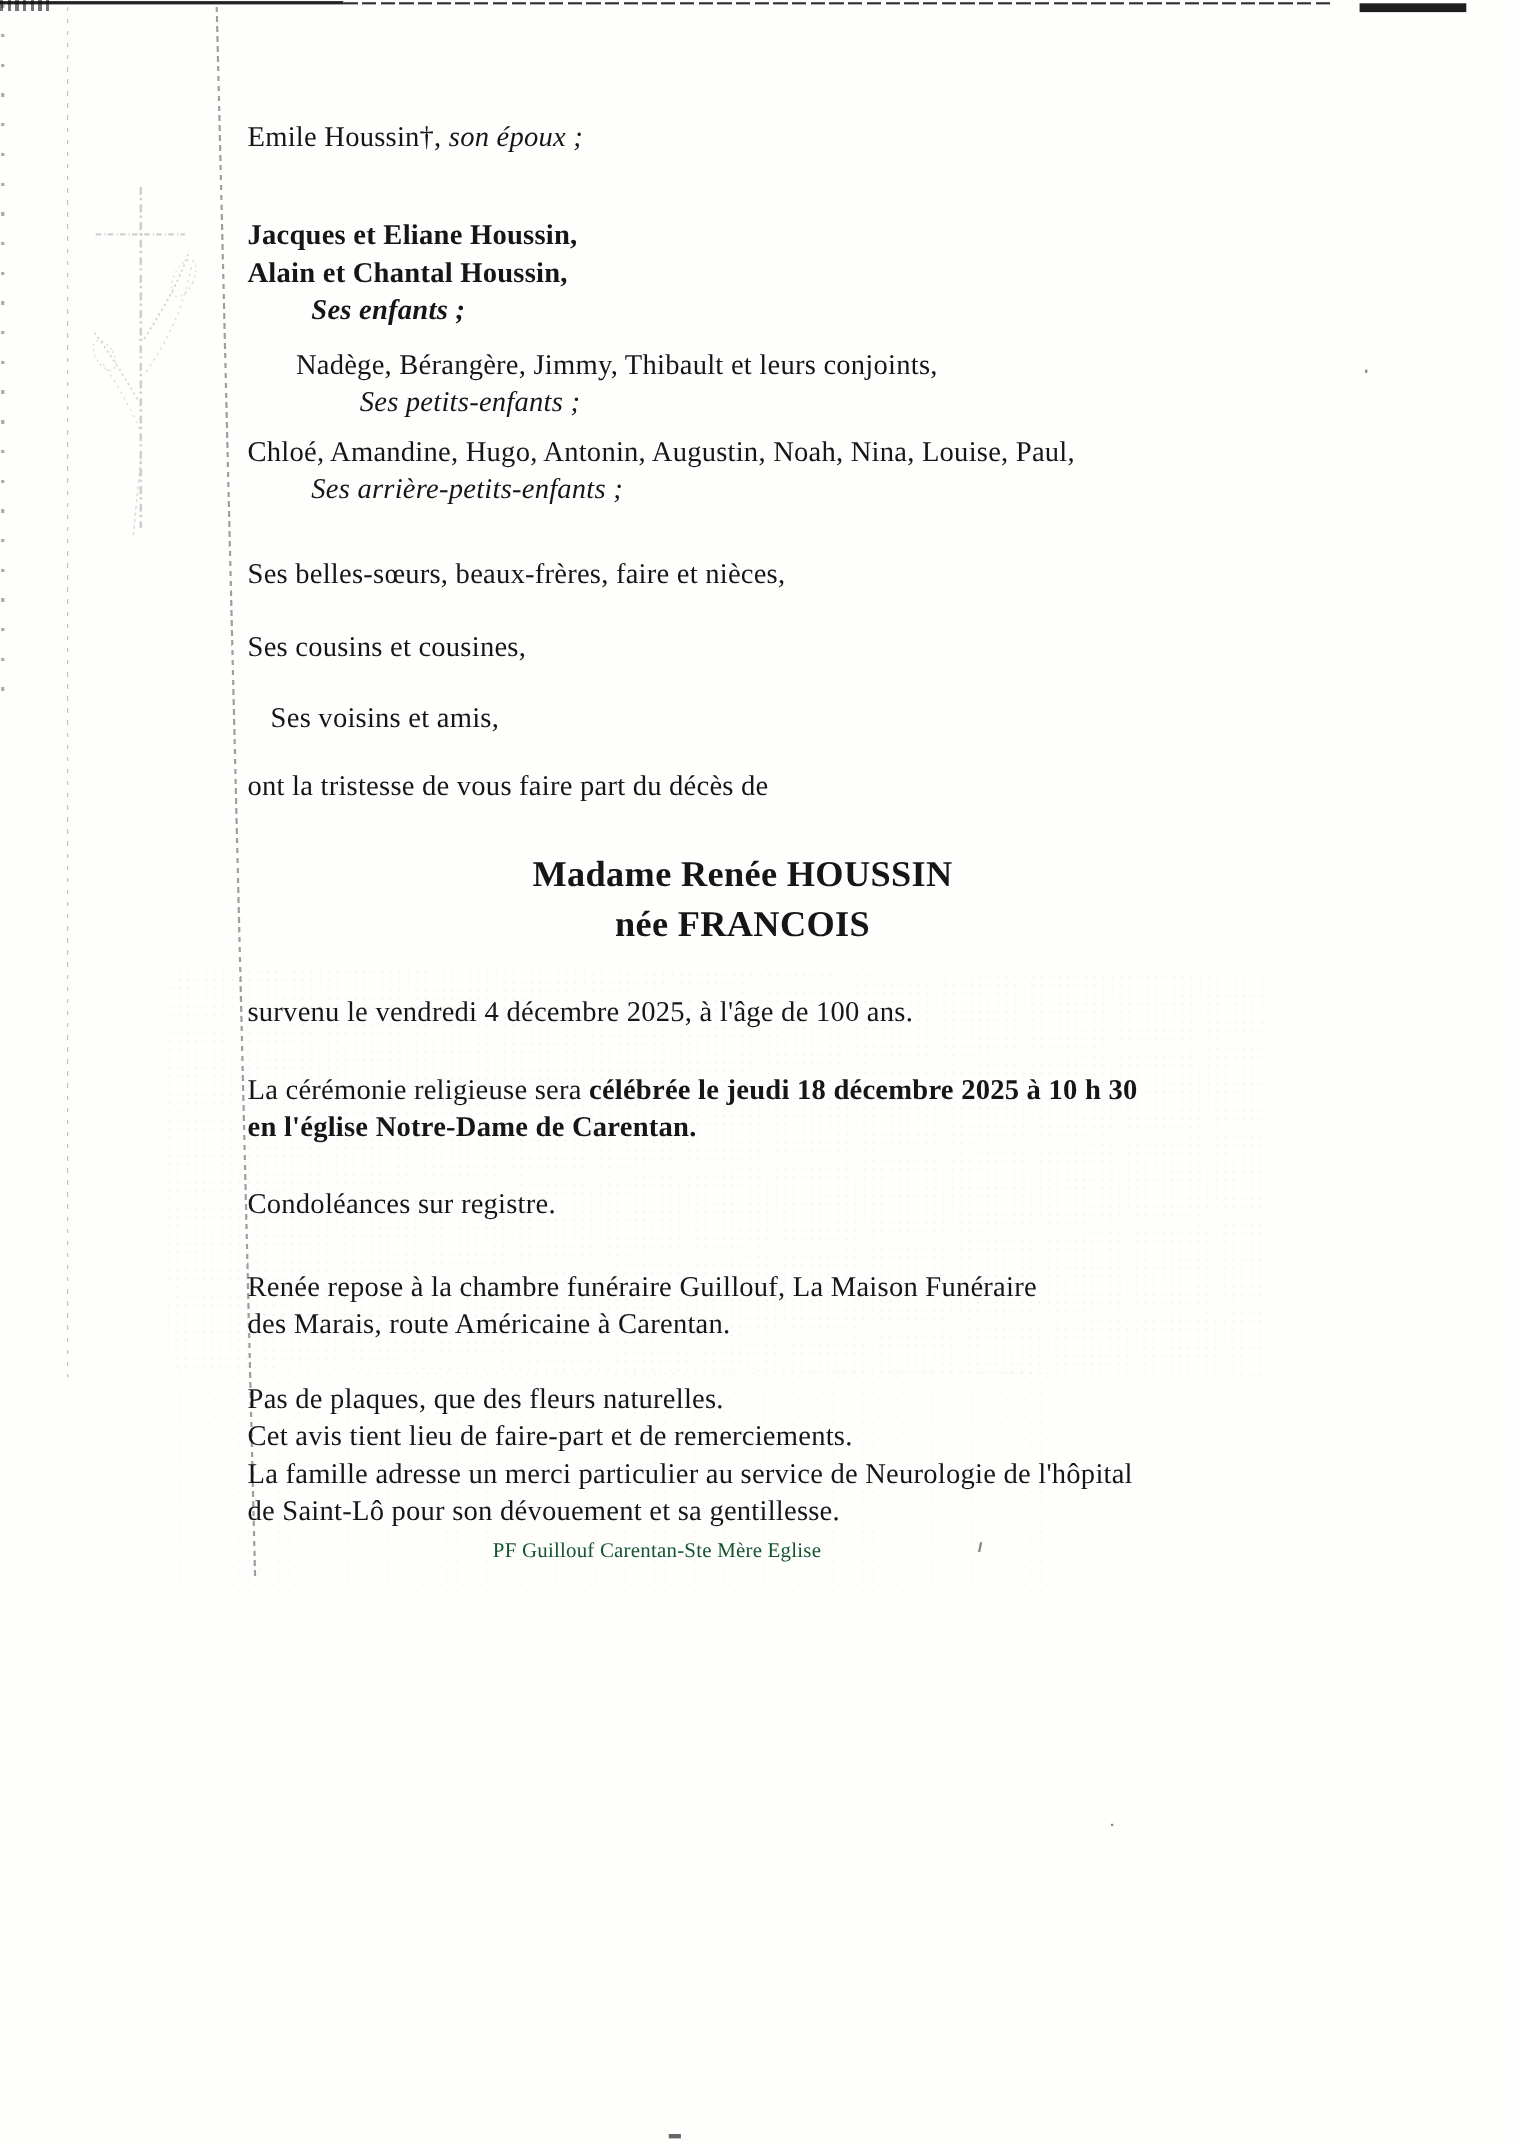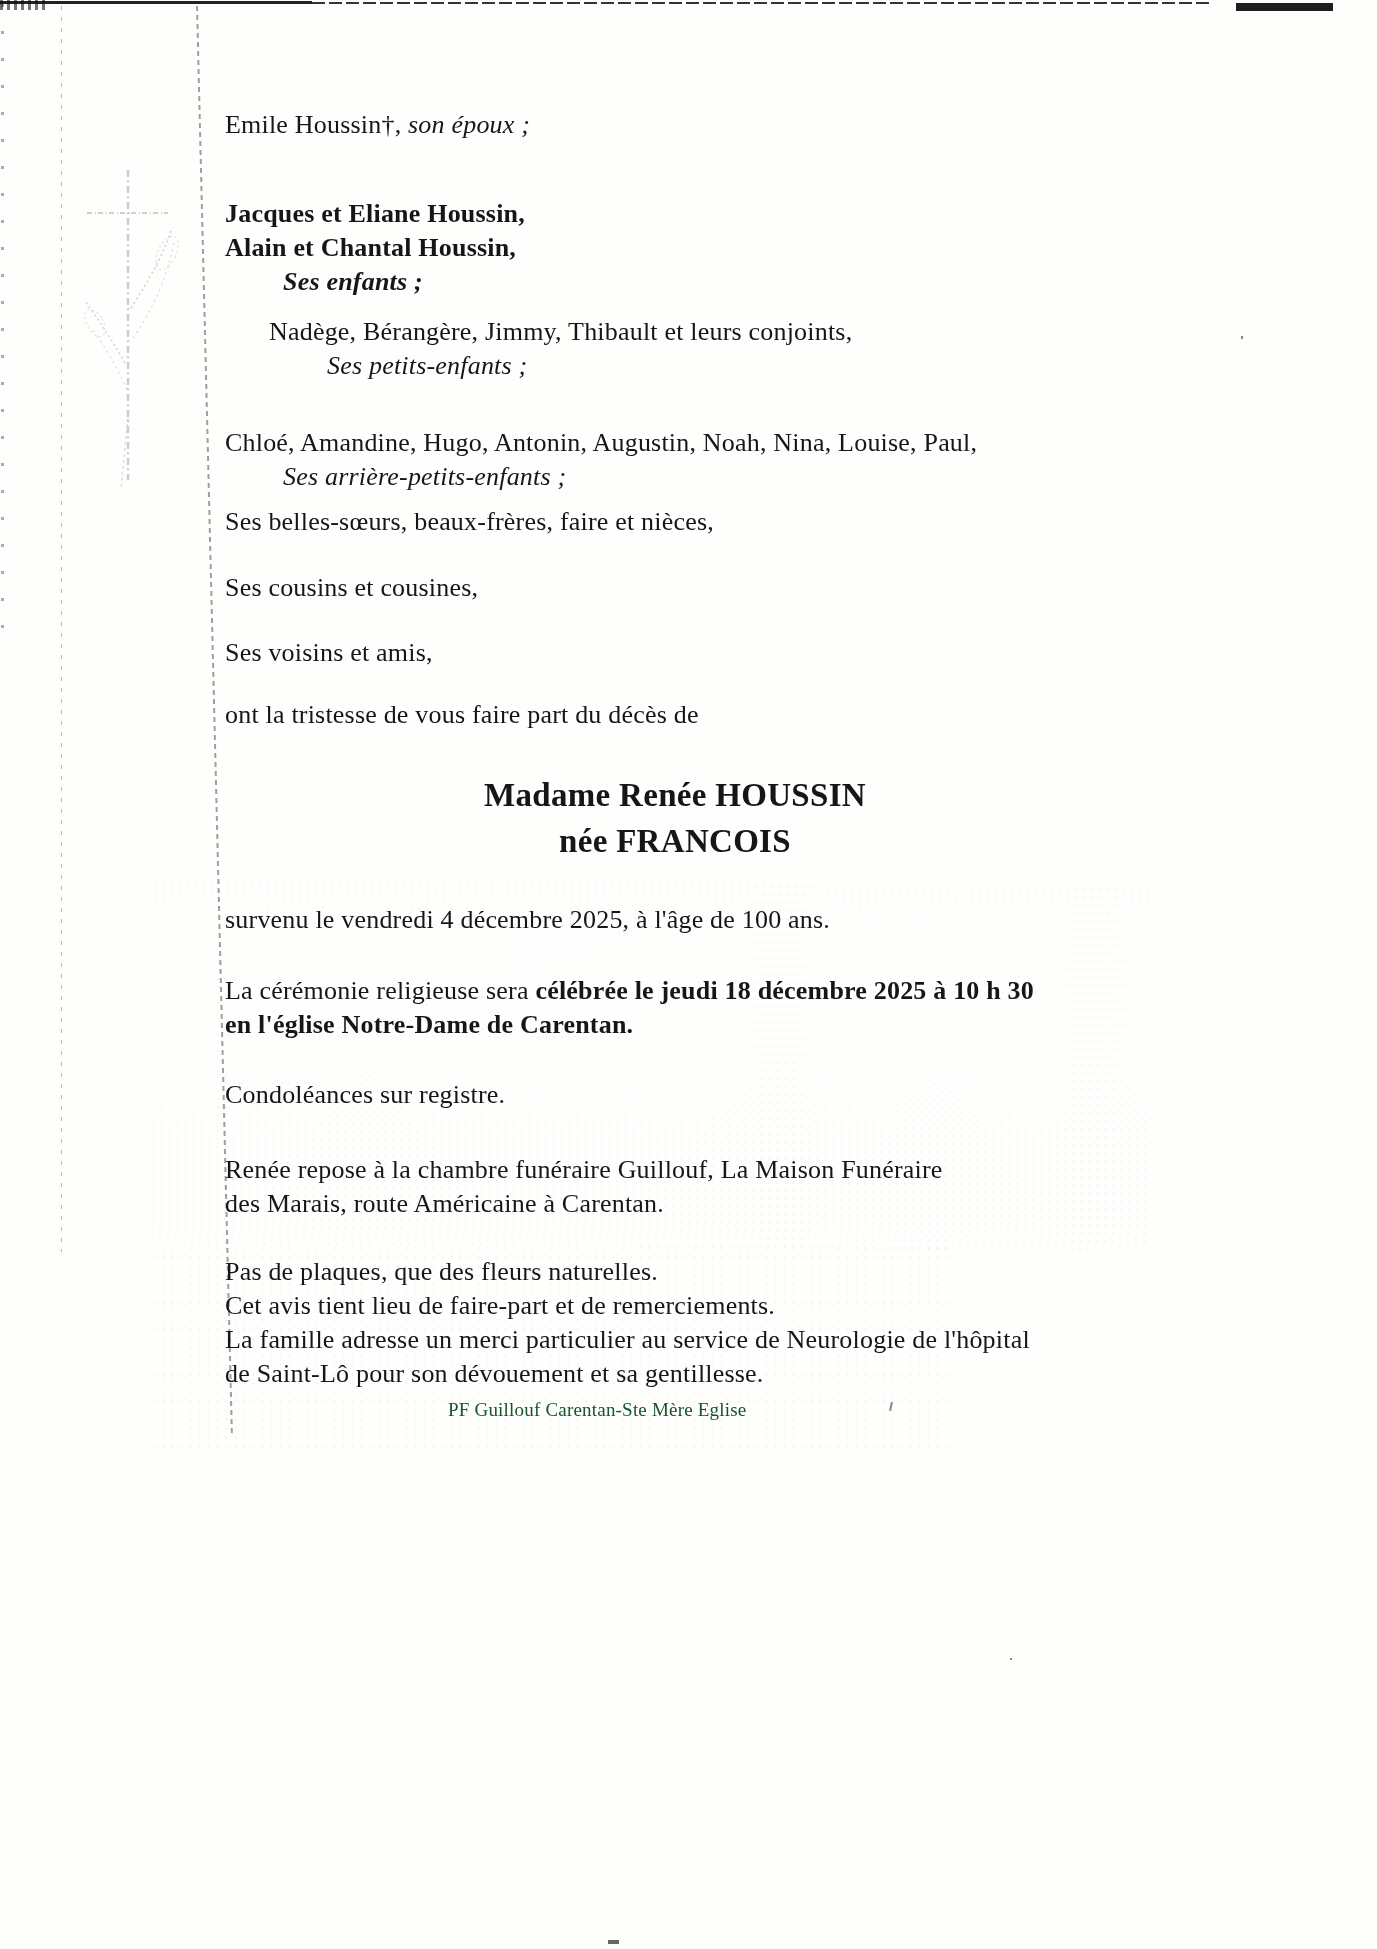--- a/index.html
+++ b/index.html
@@ -47,24 +47,24 @@
   .relation{font-style:italic;}
   .indent{padding-left:58px;}
   .name-heading{position:absolute;left:225px;width:900px;text-align:center;
     font-size:33px;line-height:46px;font-weight:bold;letter-spacing:.3px;}
   .bold{font-weight:bold;}
   .signature{position:absolute;left:448px;font-size:19px;line-height:24px;letter-spacing:.2px;color:#14532d;}
 
   .p-epoux{top:108px;}
   .p-enfants{top:197px;font-weight:bold;}
   .p-petits{top:315px;margin-left:44px;}
-  .p-arriere{top:426px;}
+  .p-arriere{top:394px;}
   .p-belles{top:505px;}
   .p-cousins{top:571px;}
-  .p-voisins{top:636px;}
+  .p-voisins{top:636px;margin-left:21px;}
   .p-annonce{top:698px;}
   .p-nom{top:772px;}
   .p-survenu{top:903px;}
   .p-ceremonie{top:974px;}
   .p-condoleances{top:1078px;}
   .p-repose{top:1153px;line-height:32px;}
   .p-notes{top:1255px;line-height:36px;}
   .p-signature{top:1398px;}
 </style>
 </head>

